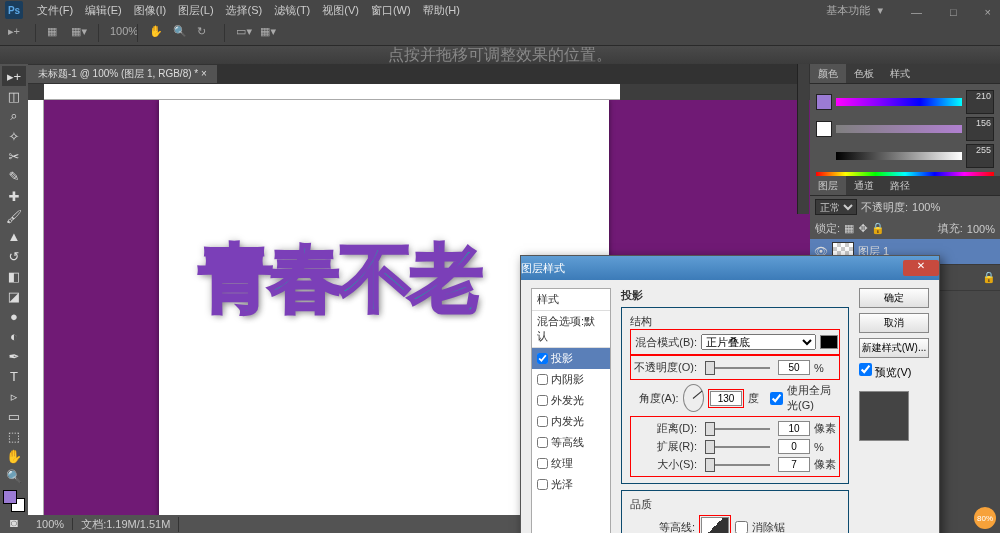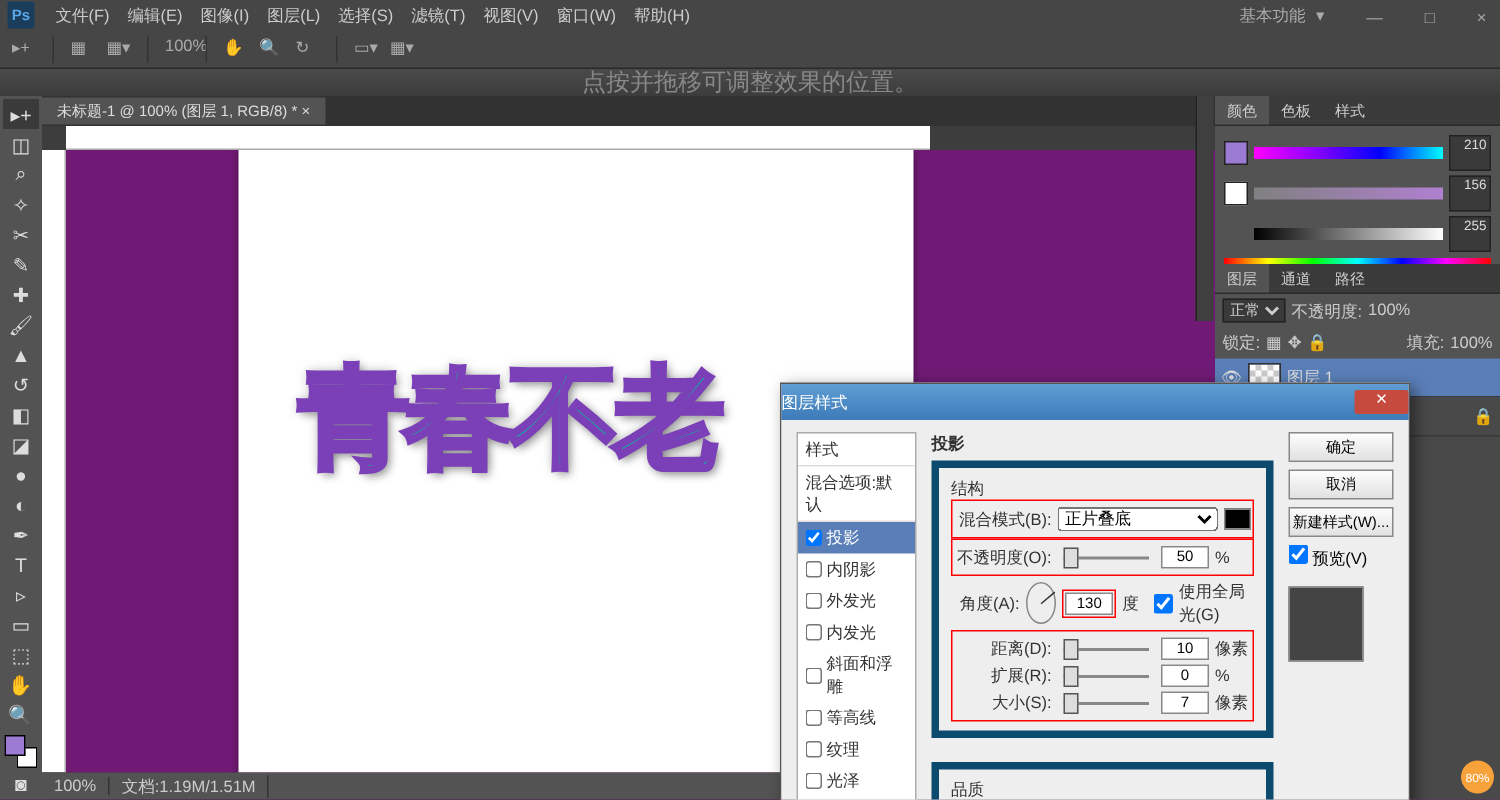--- a/index.html
+++ b/index.html
@@ -56,21 +56,21 @@
 .dlg-title{height:24px;background:linear-gradient(#5f9dd4,#3c7bb8);color:#fff;display:flex;align-items:center;padding:0 0;font-size:11px}
 .dlg-x{margin-left:auto;width:36px;height:16px;background:#c74a3e;color:#fff;text-align:center;border-radius:2px;font-size:10px;cursor:pointer}
 .dlg-body{display:flex;padding:8px 10px;gap:10px;background:#eee}
 .style-list{width:80px;border:1px solid #aaa;background:#fff;font-size:10px}
 .style-hdr{padding:3px 5px;border-bottom:1px solid #ddd;color:#333}
 .style-item{padding:3px 5px;display:flex;align-items:center;gap:3px;color:#333}
 .style-item input{width:11px;height:11px}
 .style-item.sel{background:#5a7fb8;color:#fff}
 .style-ctrls{flex:1;font-size:10px;color:#333}
 .grp-title{font-weight:bold;margin-bottom:4px}
-.fieldset{border:5px solid #0c4a6e;padding:6px 8px;margin-bottom:16px}
+.fieldset{border:1px solid #0c4a6e;padding:6px 8px;margin-bottom:6px}
 .ctrl-row{display:flex;align-items:center;gap:4px;margin:3px 0}
 .ctrl-row label{width:65px;text-align:right;color:#333}
 .ctrl-row input[type=text]{width:32px;height:15px;font-size:10px;text-align:center;border:1px solid #888}
 .ctrl-row .slid{flex:1;height:2px;background:#888;position:relative;margin:0 4px}
 .ctrl-row .slid::after{content:"";position:absolute;width:8px;height:12px;background:#ddd;border:1px solid #555;top:-6px}
 .ctrl-row .u{width:24px}
 .redbox{border:1.5px solid red;padding:1px}
 .angle-ring{width:28px;height:28px;border:1px solid #888;border-radius:50%;position:relative;display:inline-block;vertical-align:middle}
 .angle-ring::after{content:"";position:absolute;width:12px;height:1px;background:#333;left:50%;top:50%;transform-origin:left;transform:rotate(-40deg)}
 .dlg-btns{width:70px;display:flex;flex-direction:column;gap:5px}
@@ -249,24 +249,20 @@
       <div class="style-item">
           <input type="checkbox" style="">
           <span>外发光</span>
         </div>
       <div class="style-item">
           <input type="checkbox" style="">
           <span>内发光</span>
         </div>
       <div class="style-item">
           <input type="checkbox" style="">
-          <span>斜面和浮雕</span>
-        </div>
-      <div class="style-item">
-          <input type="checkbox" style="">
           <span>等高线</span>
         </div>
       <div class="style-item">
           <input type="checkbox" style="">
           <span>纹理</span>
         </div>
       <div class="style-item">
           <input type="checkbox" style="">
           <span>光泽</span>
         </div>

